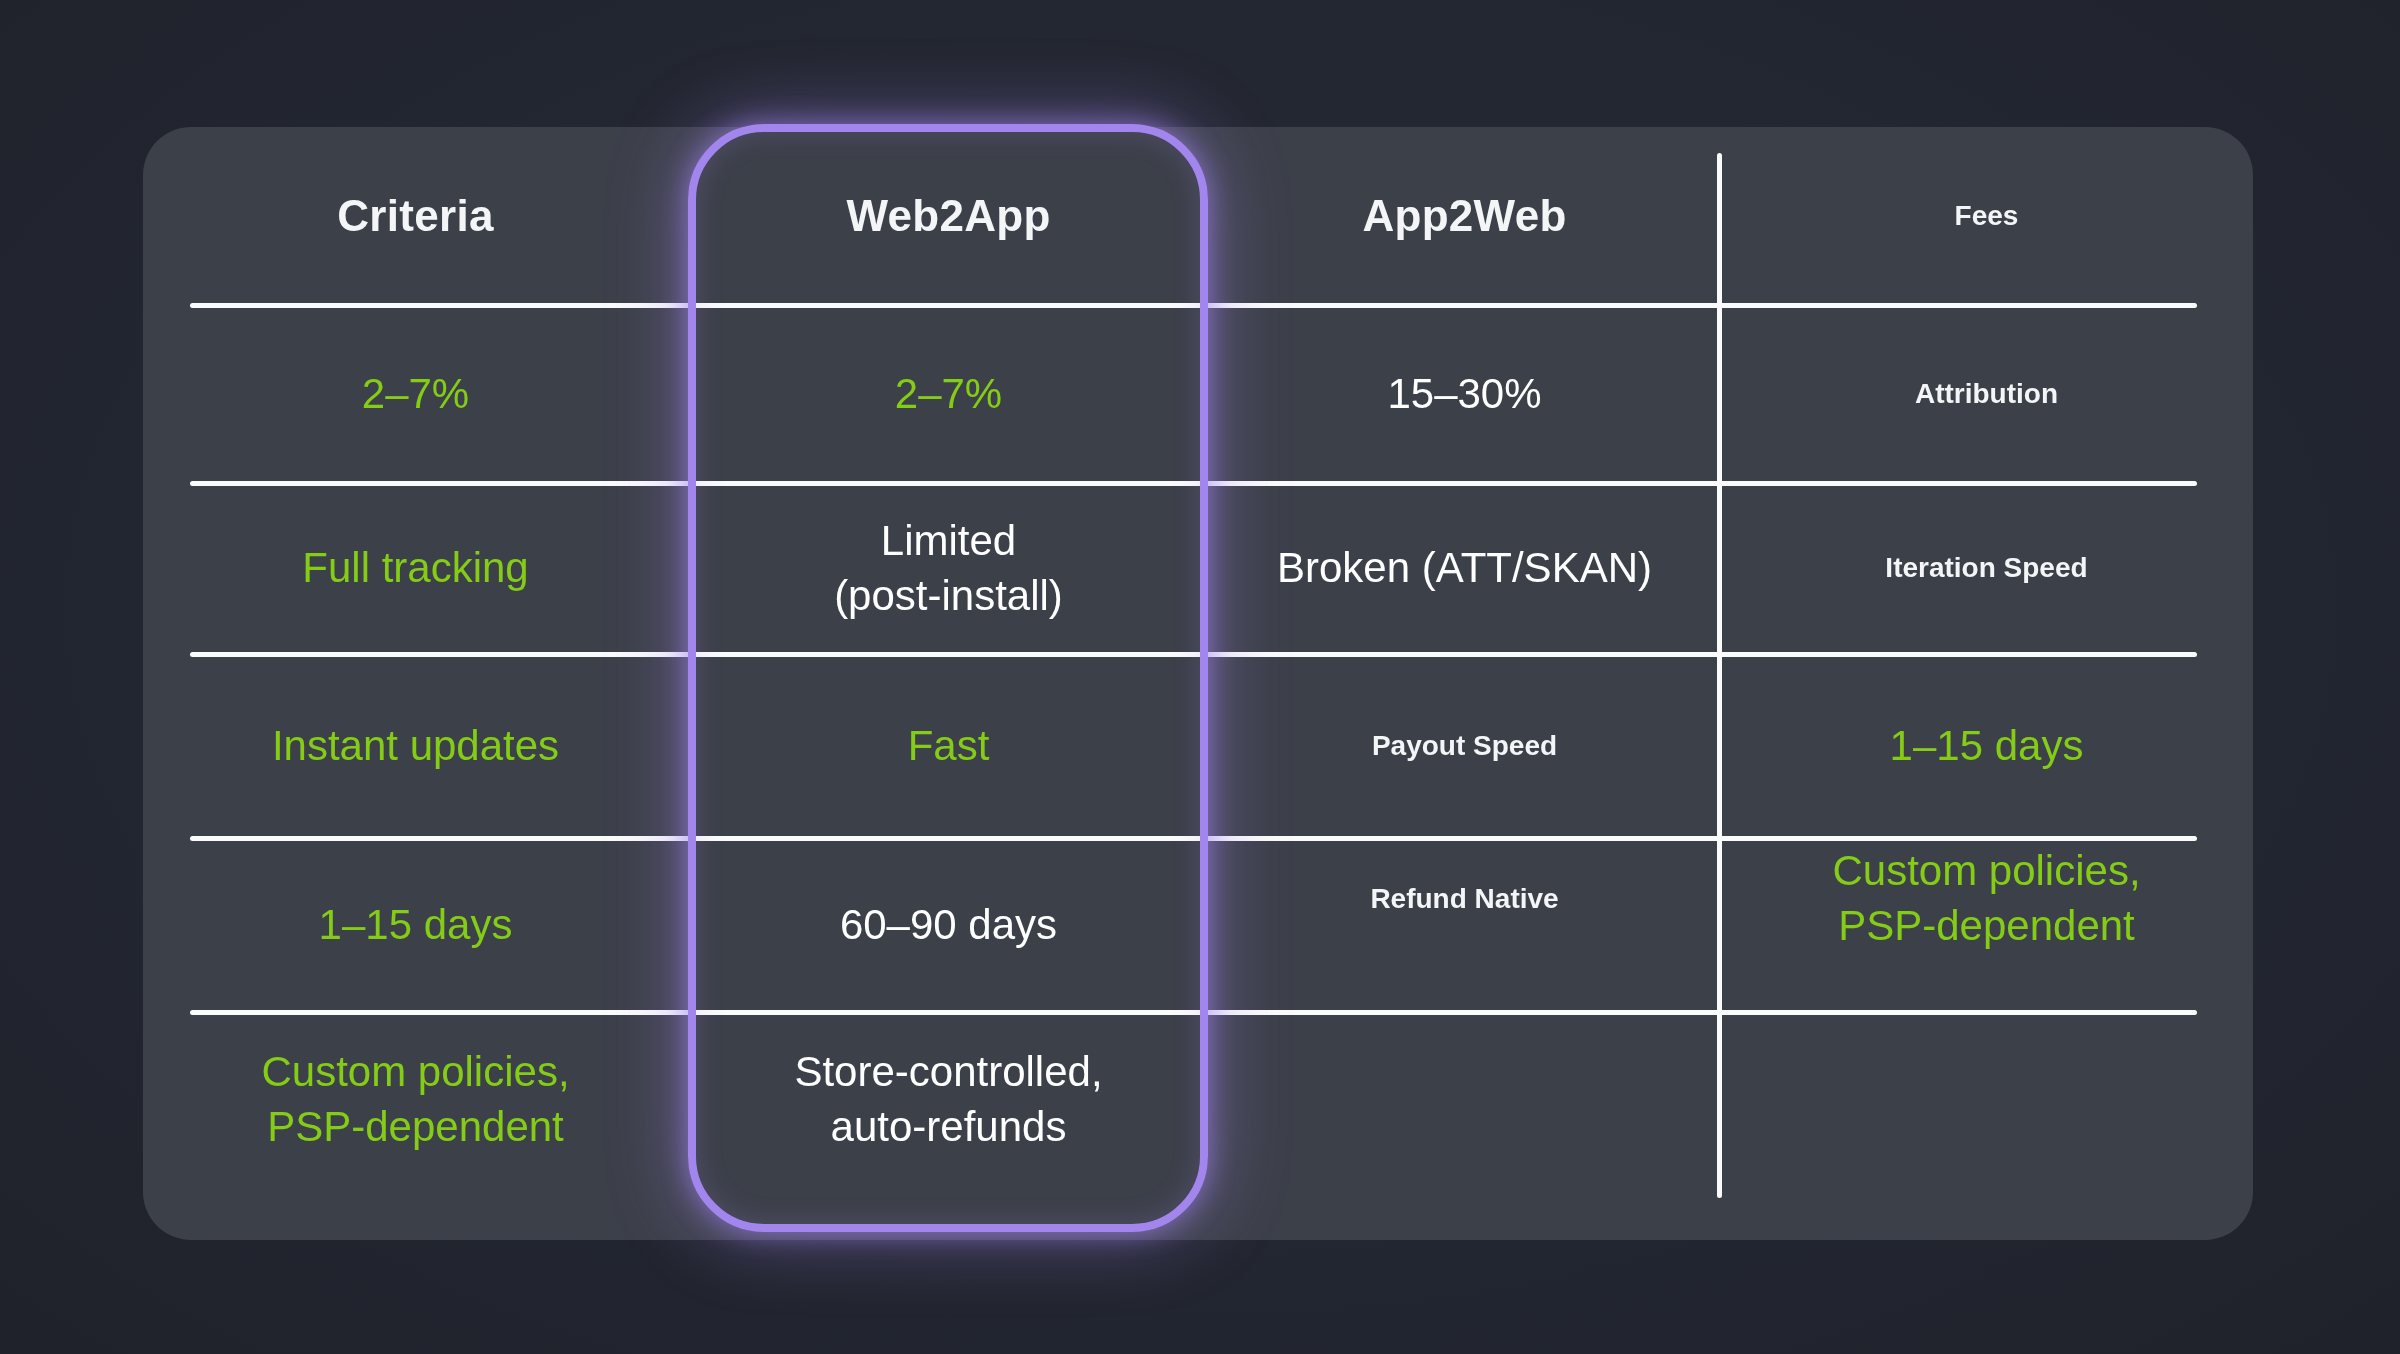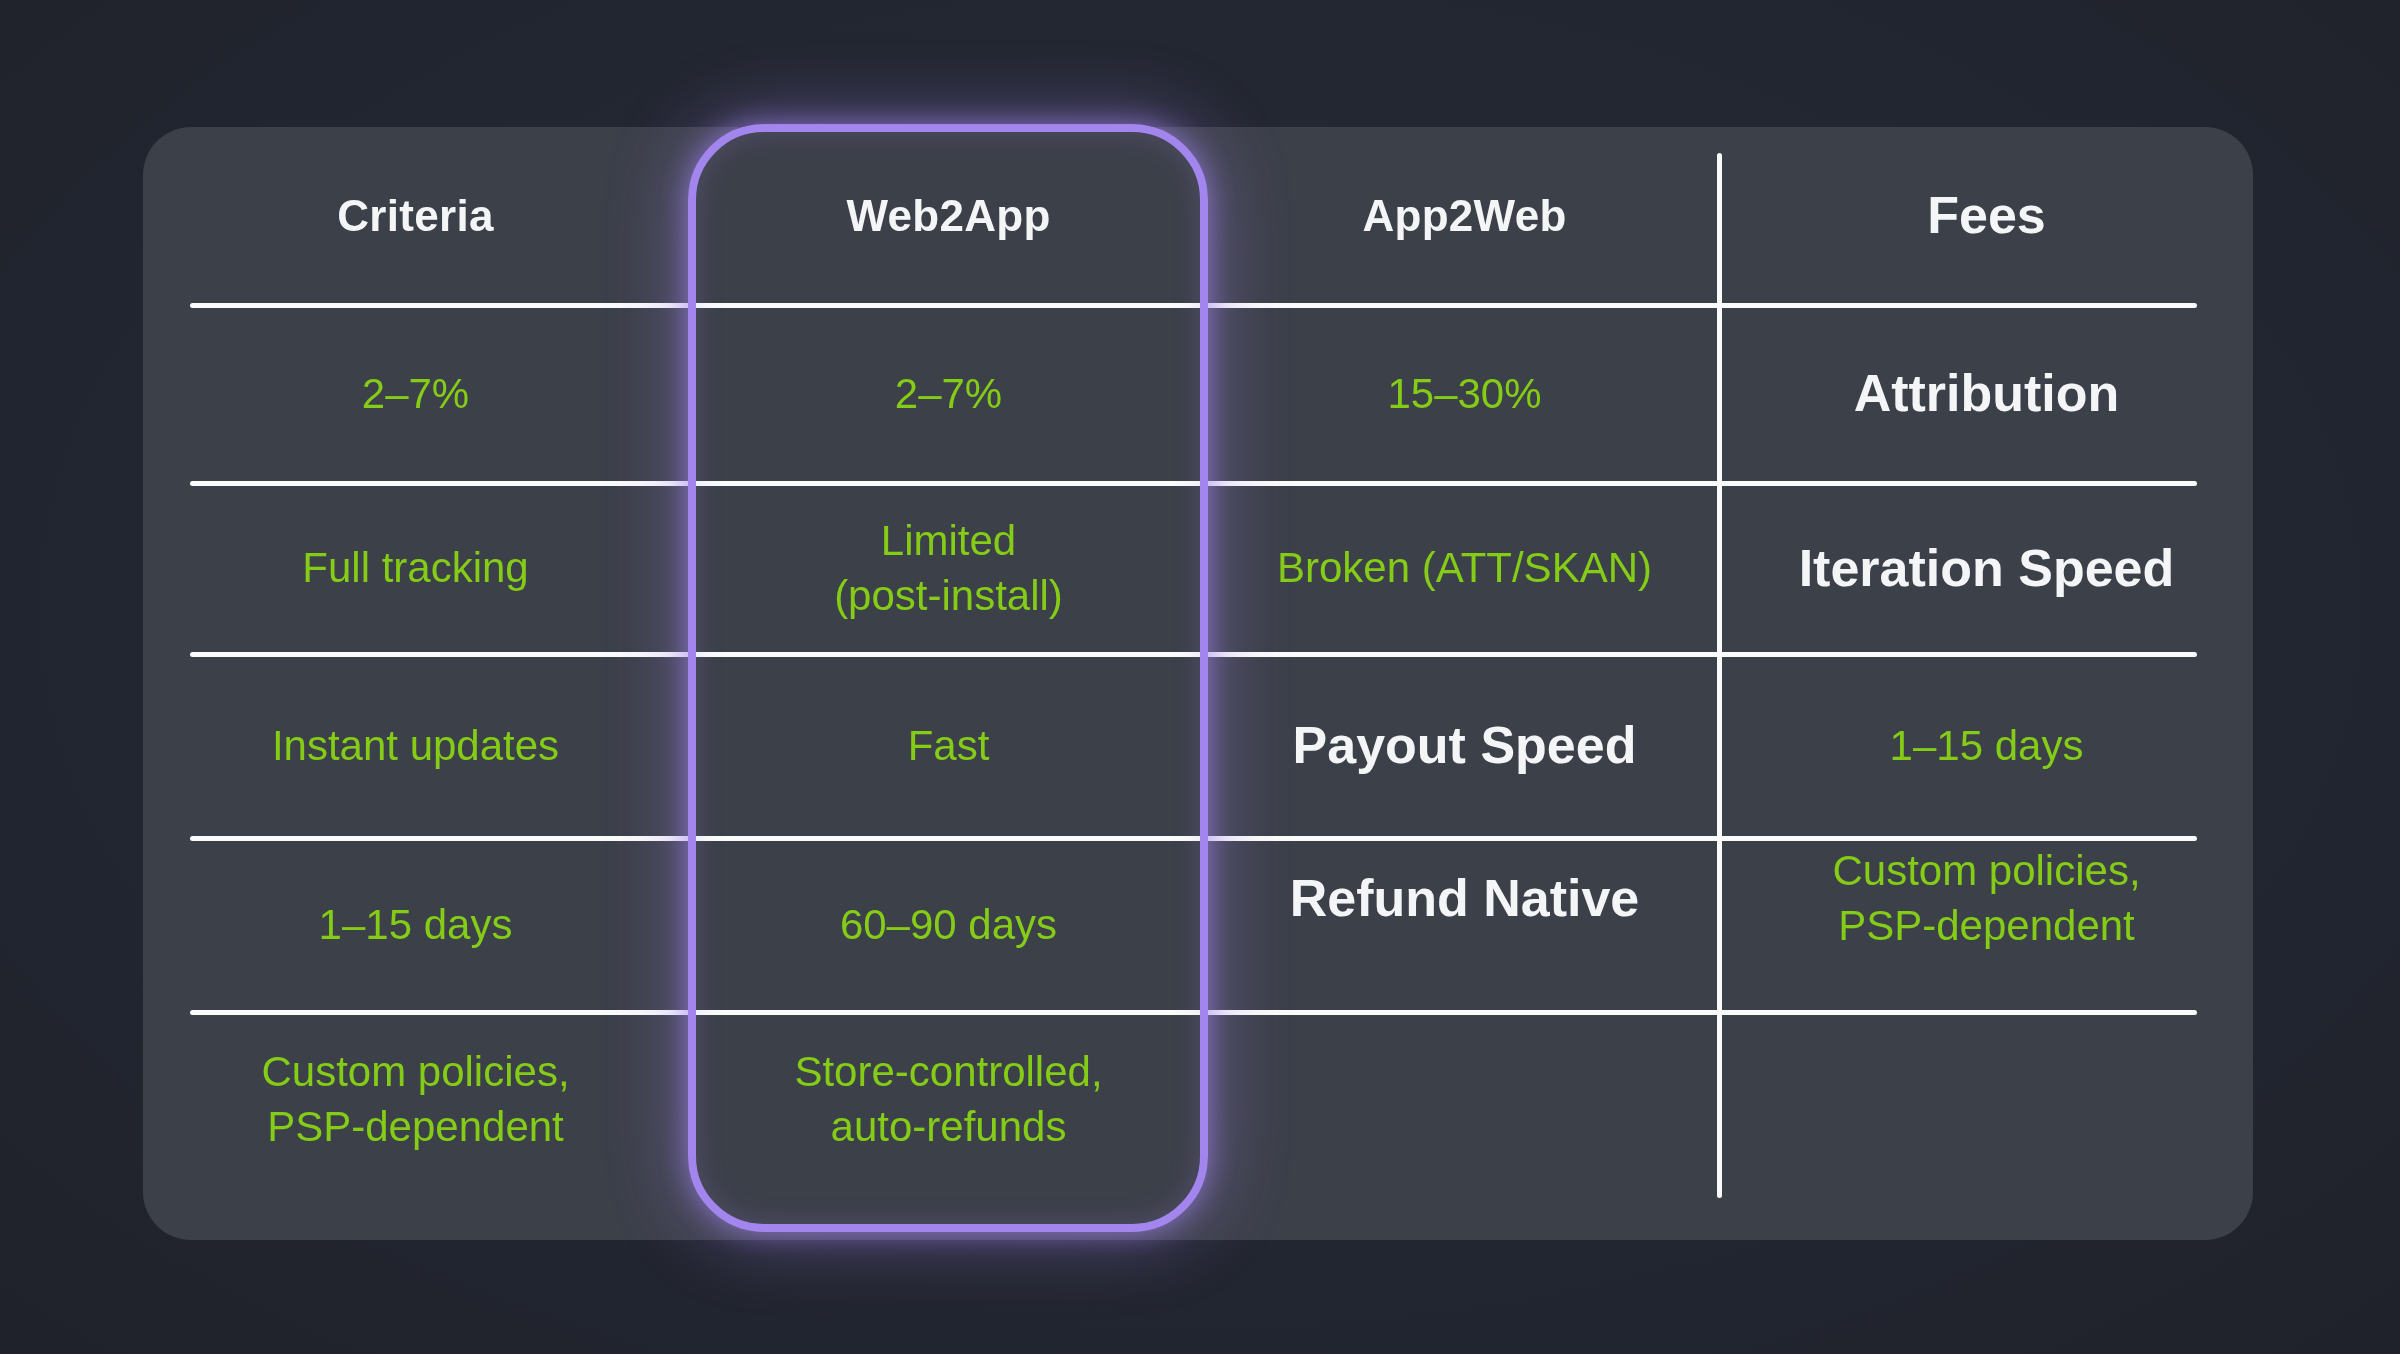--- a/index.html
+++ b/index.html
@@ -35,22 +35,22 @@
     display: flex;
     align-items: center;
     justify-content: center;
     text-align: center;
     white-space: pre-line;
     line-height: 1.3;
   }
   .cell.last { padding-bottom: 52px; }
 
   .head  { font-weight: 700; font-size: 44px; color: #f4f5f7; letter-spacing: 0.3px; }
-  .label { font-weight: 700; font-size: 52px; color: #f4f5f7; }
-  .value { font-weight: 400; font-size: 42px; color: #84cc16; }
+  .label { font-weight: 700; font-size: 28px; color: #f4f5f7; }
+  .value { font-weight: 400; font-size: 42px; color: #ffffff; }
   .value[data-tone="good"] { color: #84cc16; }
 
   .hdiv {
     position: absolute;
     left: 47px; width: 2007px; height: 5px;
     background: #fafbfb;
     border-radius: 3px;
   }
   .hdiv-1 { top: 176px; }
   .hdiv-2 { top: 354px; }

